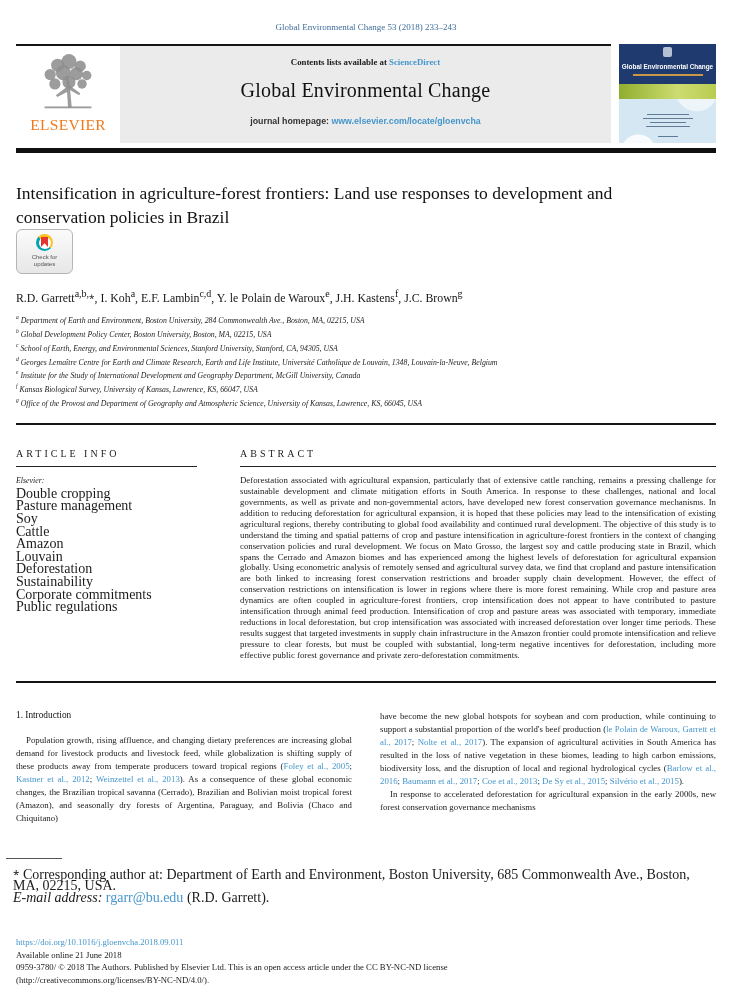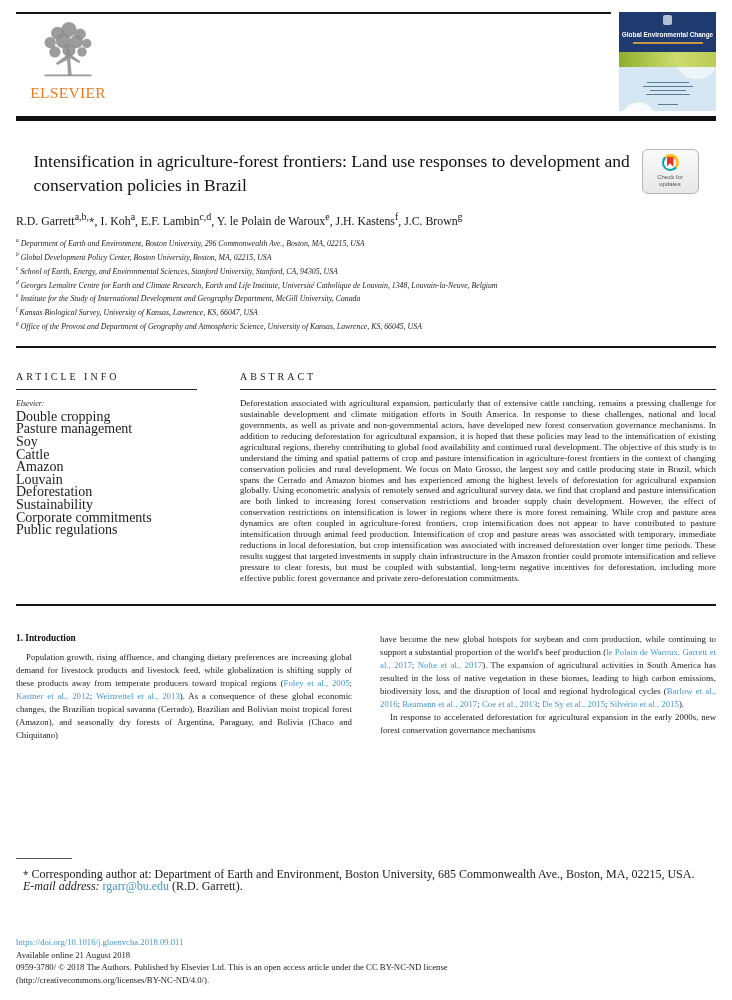--- a/index.html
+++ b/index.html
@@ -22,21 +22,21 @@
   .cover-title{position:absolute;top:19px;left:0;width:100%;text-align:center;color:#fff;
                font-family:"Liberation Sans",sans-serif;font-size:6.4px;font-weight:700;}
   .cover-subline{position:absolute;top:30px;left:14px;width:70px;height:2px;background:#dba343;opacity:.9;}
   .cover-green{position:absolute;top:40px;left:0;width:100%;height:15px;
                background:linear-gradient(90deg,#8fae2f,#cddc70 60%,#b9cc52);}
   .cover-sea{position:absolute;top:55px;left:0;width:100%;height:44px;background:#d4e7f2;
              background-image:radial-gradient(circle at 20% 120%,rgba(255,255,255,.85) 0 18%,transparent 19%),
                               radial-gradient(circle at 80% -20%,rgba(255,255,255,.6) 0 22%,transparent 23%);}
   .cover-textline{position:absolute;left:50%;transform:translateX(-50%);height:1px;background:#5e7b97;}
   .black-bar{height:5px;background:#101010;margin-top:5px;}
-  .title-row{margin-top:28px;display:flex;justify-content:center;align-items:flex-start;}
+  .title-row{margin-top:28px;display:flex;justify-content:center;align-items:flex-start;flex-direction:column;}
   .article-title{font-size:17.5px;line-height:24px;font-weight:400;width:608px;margin:0;color:#111;}
   .badge{width:57px;height:45px;border:1px solid #b5b5b5;border-radius:6px;
          background:linear-gradient(#fbfbfb,#e7e7e7);text-align:center;padding-top:4px;box-sizing:border-box;}
   .badge-circle{width:17px;height:17px;margin:0 auto;border-radius:50%;position:relative;
                 background:conic-gradient(from 130deg,#00a4b4 0 50%,#ffc01e 50% 100%);}
   .badge-circle::after{content:"";position:absolute;inset:2.5px;border-radius:50%;background:#fff;}
   .badge-bookmark{position:absolute;left:5px;top:3px;width:7px;height:10px;background:#e5352f;
                   clip-path:polygon(0 0,100% 0,100% 100%,50% 62%,0 100%);z-index:2;}
   .badge-text{font-family:"Liberation Sans",sans-serif;font-size:6px;color:#555;line-height:6.5px;margin-top:3px;}
   .authors{margin-top:12px;font-size:11.8px;color:#151515;}
@@ -50,35 +50,36 @@
   .col-abs{flex:1;margin-left:24px;}
   .sec-head{margin-top:23px;font-size:10px;letter-spacing:3px;color:#222;}
   .rule-thin{height:1px;background:#222;margin-top:7px;}
   .col-info .rule-thin{width:181px;}
   .kw-label{margin-top:8px;font-style:italic;font-size:7.9px;line-height:12.6px;}
   .kw{font-size:14px;line-height:12.6px;}
   .abstract{margin-top:8px;font-size:8.8px;line-height:10.9px;text-align:justify;color:#1b1b1b;}
   .rule-thick2{height:2px;background:#151515;margin-top:20px;}
   .body-cols{display:flex;gap:28px;margin-top:27px;}
   .bcol{flex:1;min-width:0;}
-  .sec-title{font-weight:700;font-size:9.3px;margin:0 0 8px 0;color:#111;}
+  .sec-title{font-weight:400;font-size:9.3px;margin:0 0 14px 0;color:#111;}
   .para{font-size:8.8px;line-height:13.1px;text-align:justify;margin:0;color:#1b1b1b;}
   .indent{text-indent:10px;}
   .cite{color:#4596cc;cursor:pointer;}
-  .footnote{position:absolute;left:16px;top:858px;width:700px;font-size:12px;line-height:11.6px;color:#1b1b1b;}
+  .footnote{position:absolute;left:6px;top:858px;width:700px;font-size:14px;line-height:11.6px;color:#1b1b1b;}
   .fn-rule{width:56px;height:1px;background:#555;margin-bottom:5px;}
   .fn-line{padding-left:7px;}
   .em-label{font-style:italic;text-align:right;}
   .imprint{position:absolute;left:16px;top:936px;font-size:8.7px;line-height:12.7px;color:#1b1b1b;}
 </style>
 </head>
 <body>
 
 <div class="page">
 
+  <div class="top-citation">Global Environmental Change 53 (2018) 233–243</div>
 
   <div class="journal-header">
     <div class="header-main">
       <div class="logo-box">
         <svg viewBox="0 0 64 64">
           <g fill="#8e8e8e" fill-opacity="0.88">
             <circle cx="21" cy="13" r="7"></circle>
               <circle cx="33" cy="9" r="8"></circle>
               <circle cx="45" cy="14" r="6"></circle>
             <circle cx="13" cy="23" r="6"></circle>
@@ -89,20 +90,29 @@
               <circle cx="33" cy="31" r="7"></circle>
             <circle cx="47" cy="33" r="5"></circle>
             <path d="M30 26 L32 58 L36 58 L33 26 Z"></path>
             <path d="M31 36 L19 45 L20.5 47 L32 41 Z"></path>
             <path d="M33 34 L45 43 L44 45 L33 39 Z"></path>
             <rect x="7" y="57" width="50" height="2"></rect>
           </g>
         </svg>
         <div class="elsevier-word">ELSEVIER</div>
       </div>
+      <div class="center-box">
+        <div class="contents-line">
+          <span>Contents lists available at </span><span class="link">ScienceDirect</span>
+        </div>
+        <div class="journal-title">Global Environmental Change</div>
+        <div class="homepage-line">
+          <span>journal homepage: </span><span class="link">www.elsevier.com/locate/gloenvcha</span>
+        </div>
+      </div>
     </div>
     <div class="cover">
       <div class="cover-mark"></div>
       <div class="cover-title">Global Environmental Change</div>
       <div class="cover-subline"></div>
       <div class="cover-green"></div>
       <div class="cover-sea"></div>
       <div class="cover-textline" style="top:70px;width:42px;"></div>
       <div class="cover-textline" style="top:74px;width:50px;"></div>
       <div class="cover-textline" style="top:78px;width:36px;"></div>
@@ -122,21 +132,21 @@
       <div class="badge-text">
         <div>Check for</div>
         <div>updates</div>
       </div>
     </div>
   </div>
 
   <div class="authors"><span><span>R.D. Garrett</span><sup>a,b,⁎</sup></span>, <span><span>I. Koh</span><sup>a</sup></span>, <span><span>E.F. Lambin</span><sup>c,d</sup></span>, <span><span>Y. le Polain de Waroux</span><sup>e</sup></span>, <span><span>J.H. Kastens</span><sup>f</sup></span>, <span><span>J.C. Brown</span><sup>g</sup></span></div>
 
   <div class="affiliations">
-      <div class="aff"><sup>a</sup><span> Department of Earth and Environment, Boston University, 296 Commonwealth Ave., Boston, MA, 02215, USA</span></div>
+      <div class="aff"><sup>a</sup><span> Department of Earth and Environment, Boston University, 284 Commonwealth Ave., Boston, MA, 02215, USA</span></div>
       <div class="aff"><sup>b</sup><span> Global Development Policy Center, Boston University, Boston, MA, 02215, USA</span></div>
       <div class="aff"><sup>c</sup><span> School of Earth, Energy, and Environmental Sciences, Stanford University, Stanford, CA, 94305, USA</span></div>
       <div class="aff"><sup>d</sup><span> Georges Lemaître Centre for Earth and Climate Research, Earth and Life Institute, Université Catholique de Louvain, 1348, Louvain-la-Neuve, Belgium</span></div>
       <div class="aff"><sup>e</sup><span> Institute for the Study of International Development and Geography Department, McGill University, Canada</span></div>
       <div class="aff"><sup>f</sup><span> Kansas Biological Survey, University of Kansas, Lawrence, KS, 66047, USA</span></div>
       <div class="aff"><sup>g</sup><span> Office of the Provost and Department of Geography and Atmospheric Science, University of Kansas, Lawrence, KS, 66045, USA</span></div>
     </div>
 
   <div class="rule-thick"></div>
 
@@ -179,18 +189,18 @@
   </div>
 
   <div class="footnote">
     <div class="fn-rule"></div>
     <div class="fn-line"><sup>⁎</sup><span> Corresponding author at: Department of Earth and Environment, Boston University, 685 Commonwealth Ave., Boston, MA, 02215, USA.</span></div>
     <div class="fn-line"><span class="em-label">E-mail address:</span> <span class="link">rgarr@bu.edu</span><span> (R.D. Garrett).</span></div>
   </div>
 
   <div class="imprint">
     <div class="link">https://doi.org/10.1016/j.gloenvcha.2018.09.011</div>
-    <div>Available online 21 August 2018</div>
+    <div>Available online 21 June 2018</div>
     <div>0959-3780/ © 2018 The Authors. Published by Elsevier Ltd. This is an open access article under the CC BY-NC-ND license</div>
     <div>(http://creativecommons.org/licenses/BY-NC-ND/4.0/).</div>
   </div>
 
 </div>
 
 </body></html>

